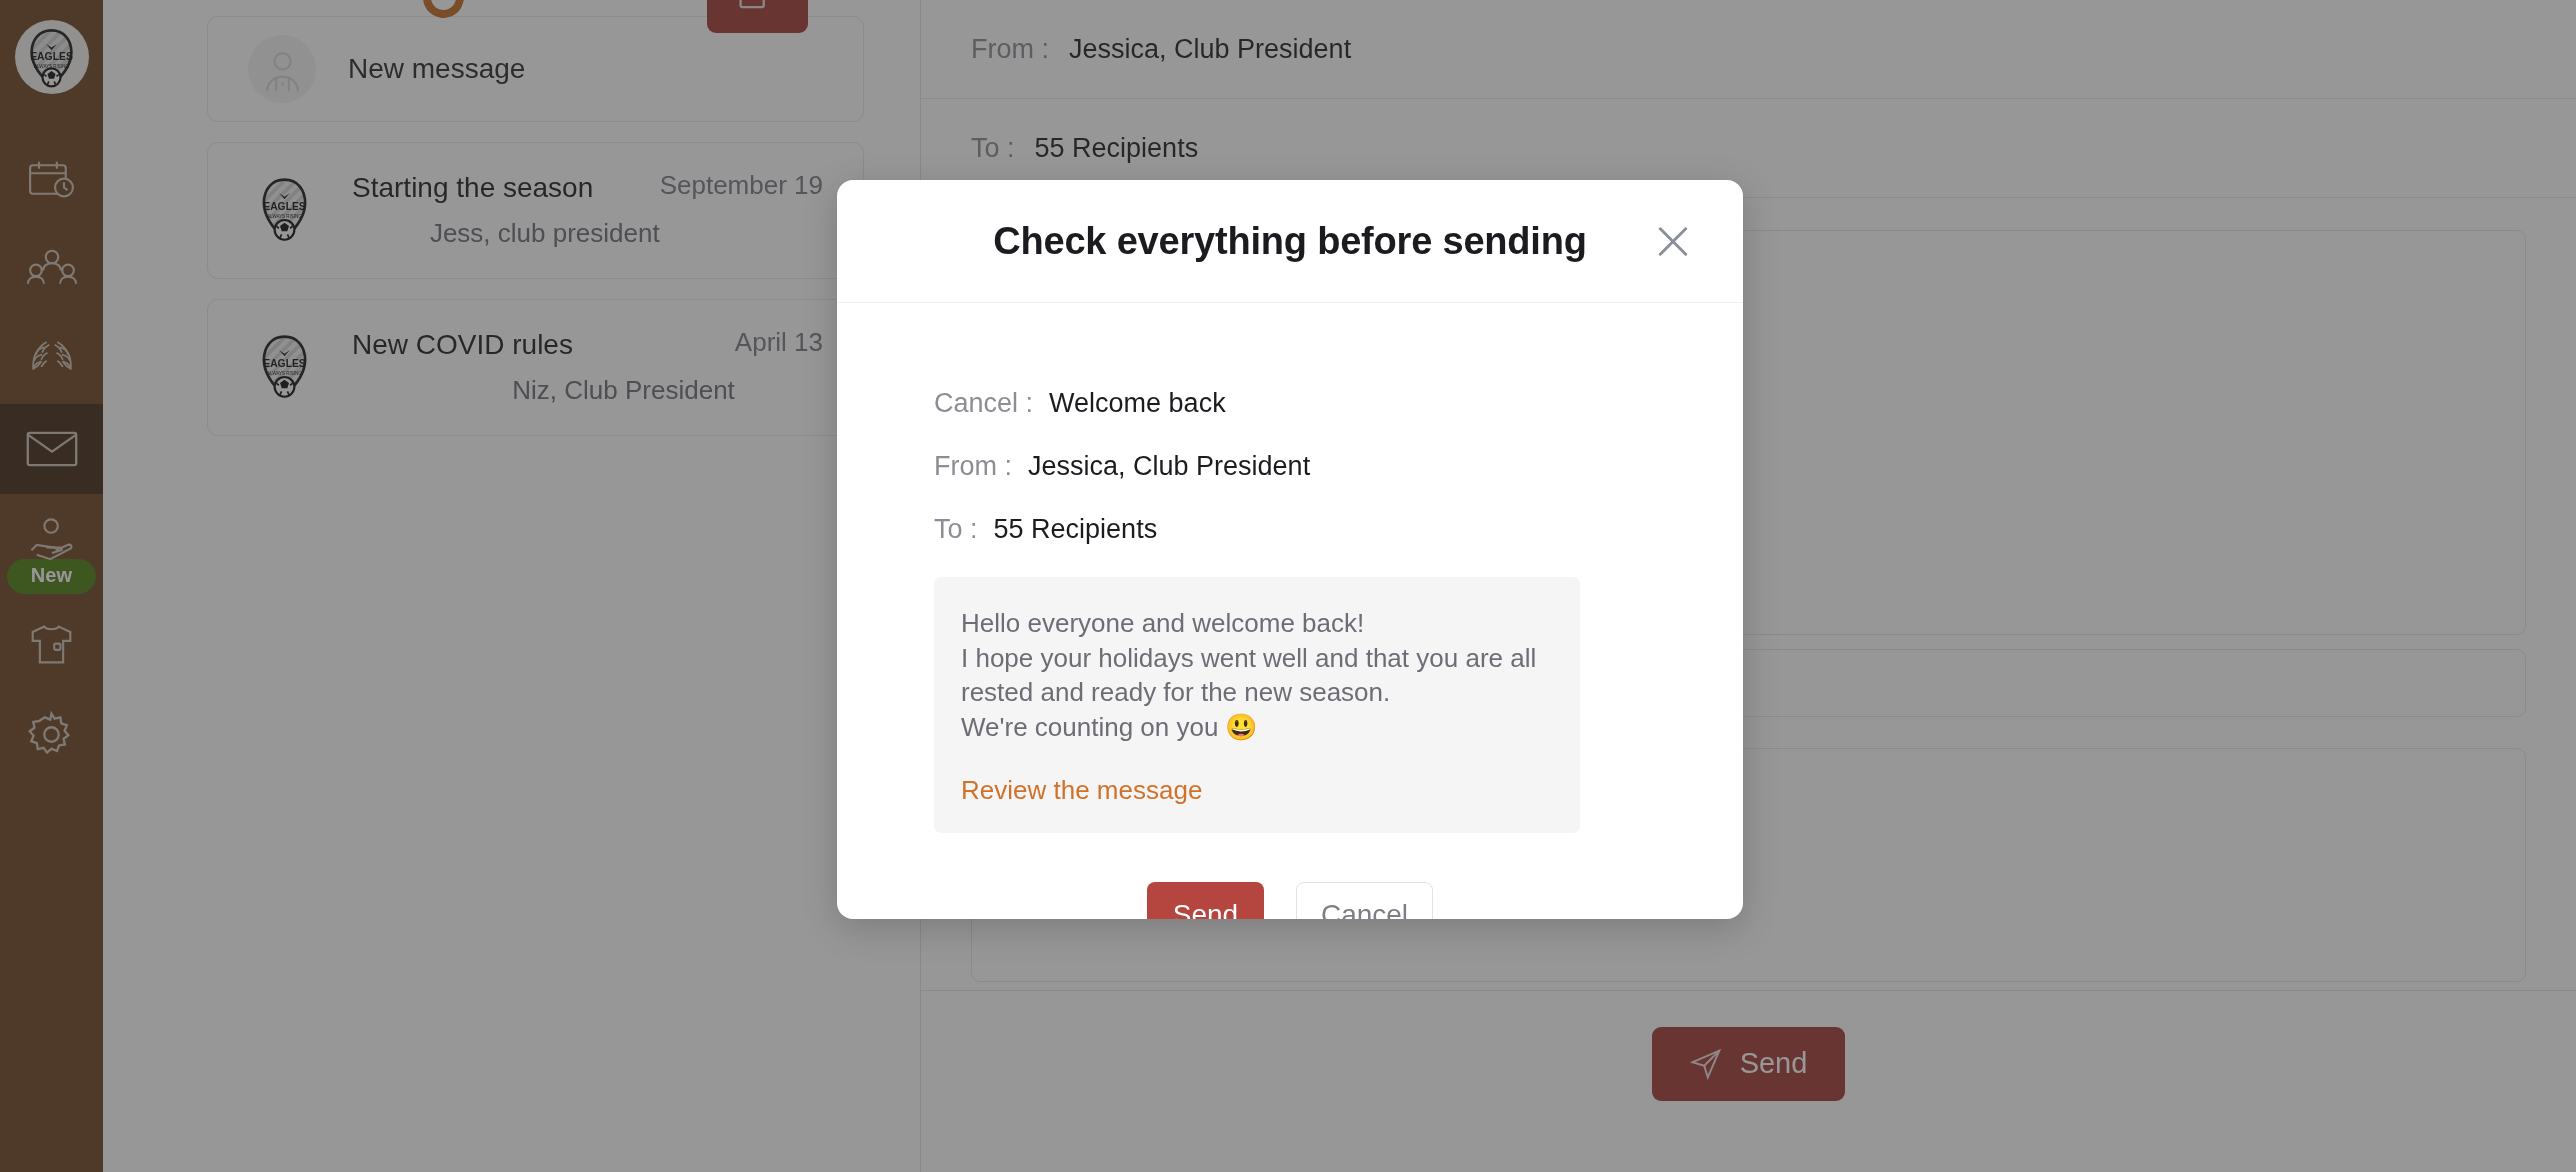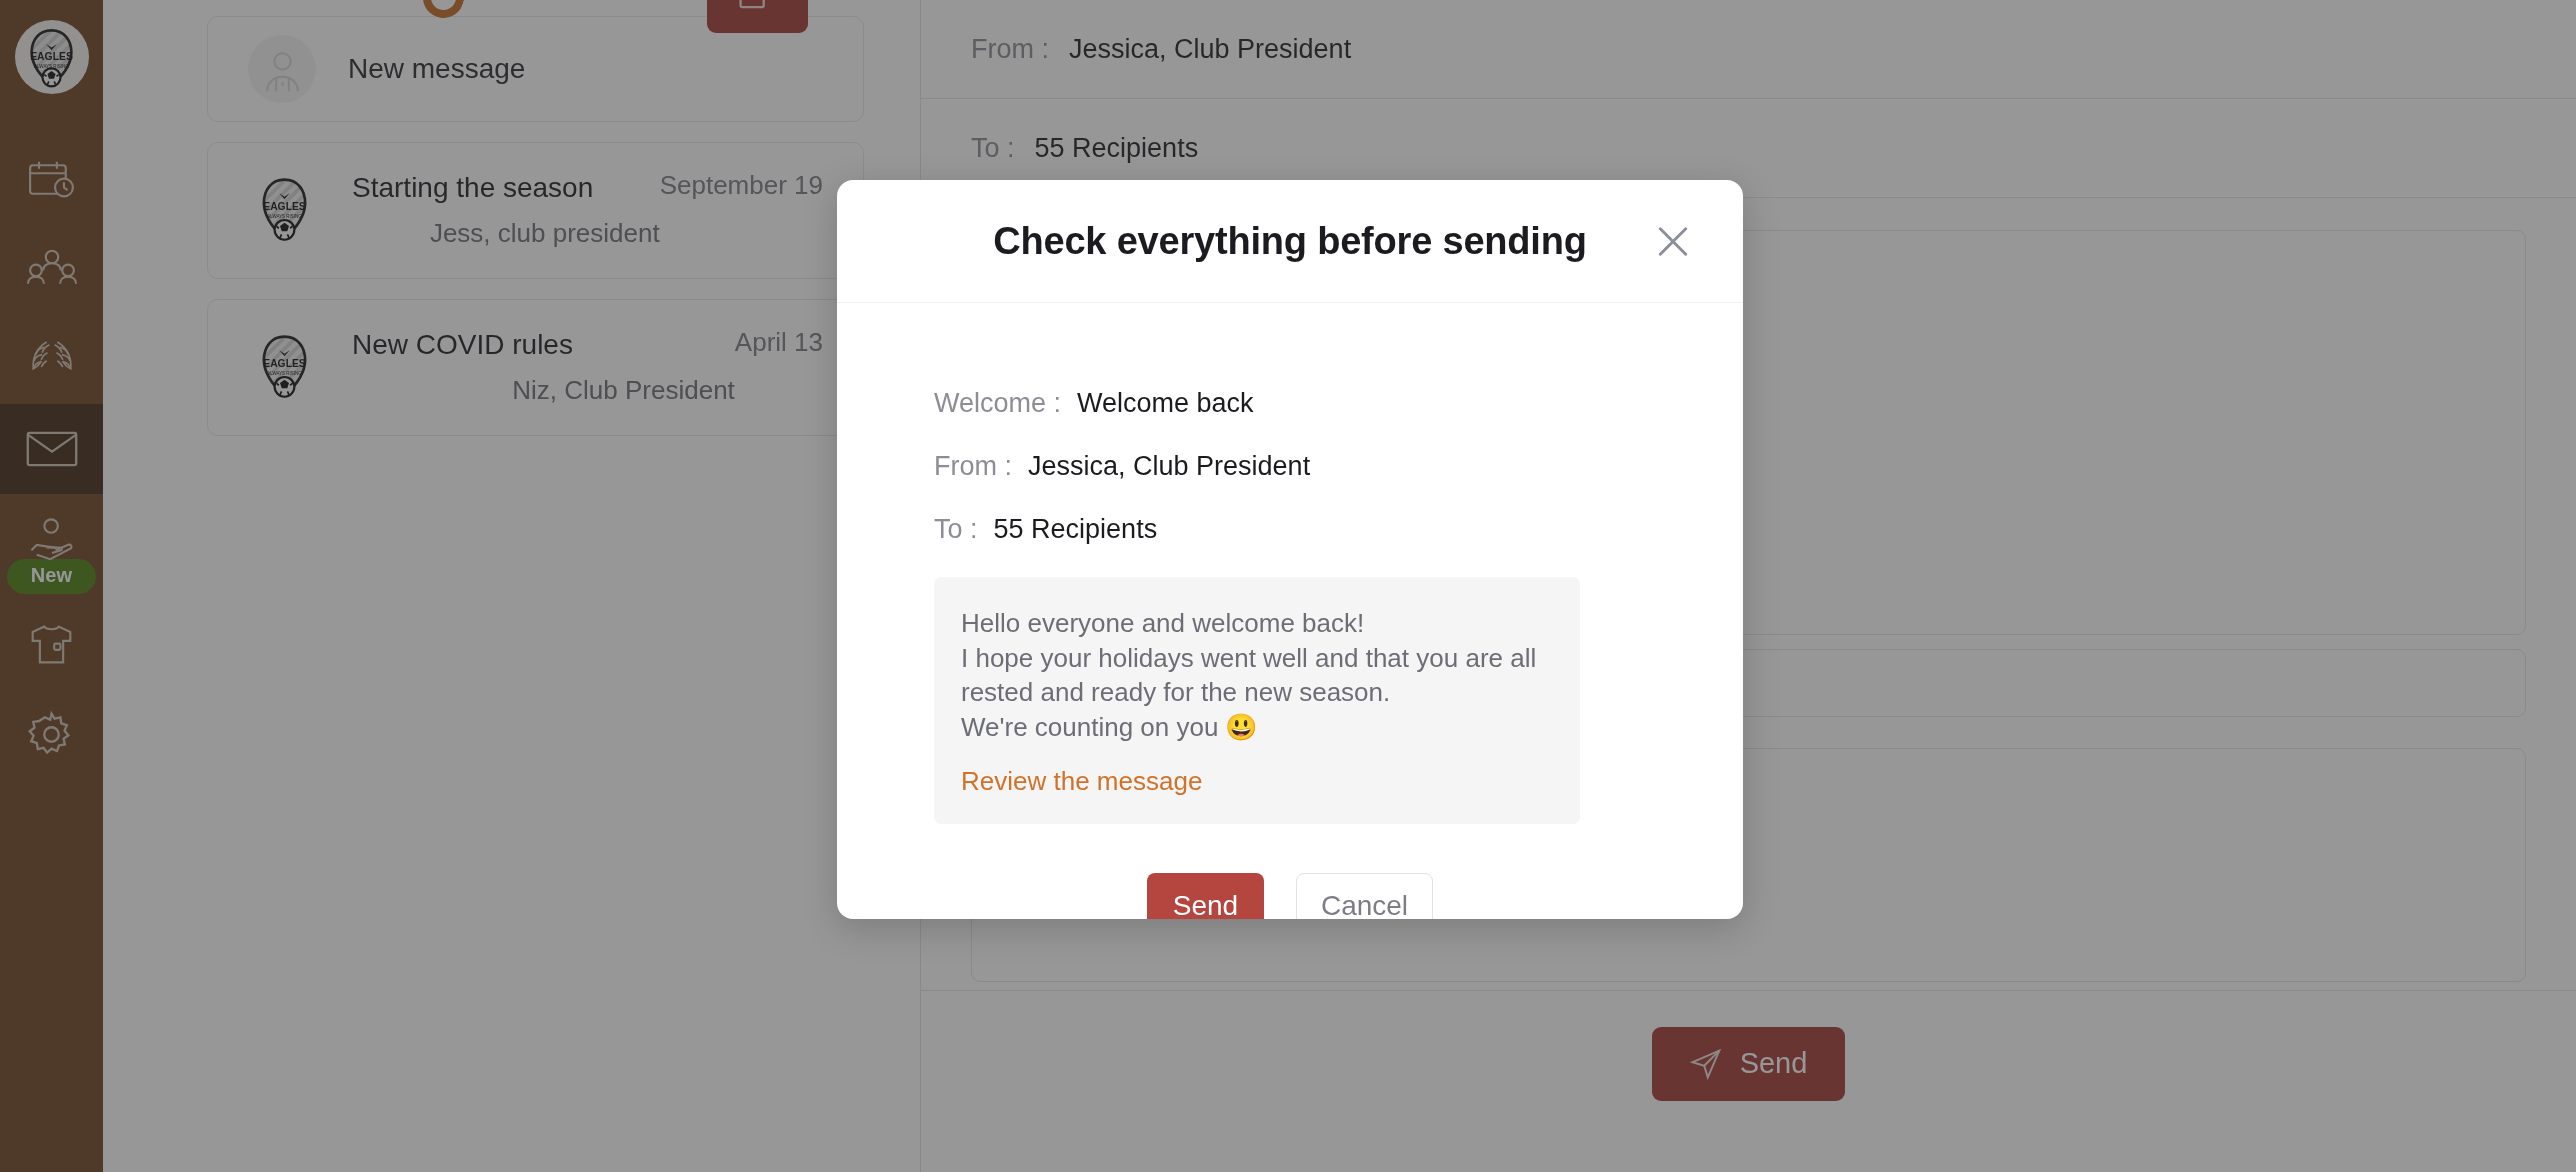--- a/index.html
+++ b/index.html
@@ -270,21 +270,21 @@
     padding: 29px 27px 27px;
     width: 646px;
   }
   .preview-line {
     font-size: 26px;
     color: #6d6d76;
     line-height: 1.33;
   }
   .preview-link {
     display: inline-block;
-    margin-top: 22px;
+    margin-top: 31px;
     font-size: 26px;
     color: #d1722a;
     cursor: pointer;
   }
 
   .modal-actions {
     display: flex;
     justify-content: center;
     gap: 32px;
     padding: 49px 0 0;
@@ -514,21 +514,21 @@
       <button class="modal-close">
         <svg width="40" height="40" viewBox="0 0 44 44" fill="none" stroke="#8b8f99" stroke-width="3.2" stroke-linecap="round">
           <path d="M8 8l28 28M36 8L8 36"></path>
         </svg>
       </button>
     </div>
 
     <div class="modal-body">
 
       <div class="m-row">
-        <span class="m-label">Welcome :</span>
+        <span class="m-label">Cancel :</span>
         <span class="m-value">Welcome back</span>
       </div>
 
       <div class="m-row">
         <span class="m-label">From :</span>
         <span class="m-value">Jessica, Club President</span>
       </div>
 
       <div class="m-row">
         <span class="m-label">To :</span>

